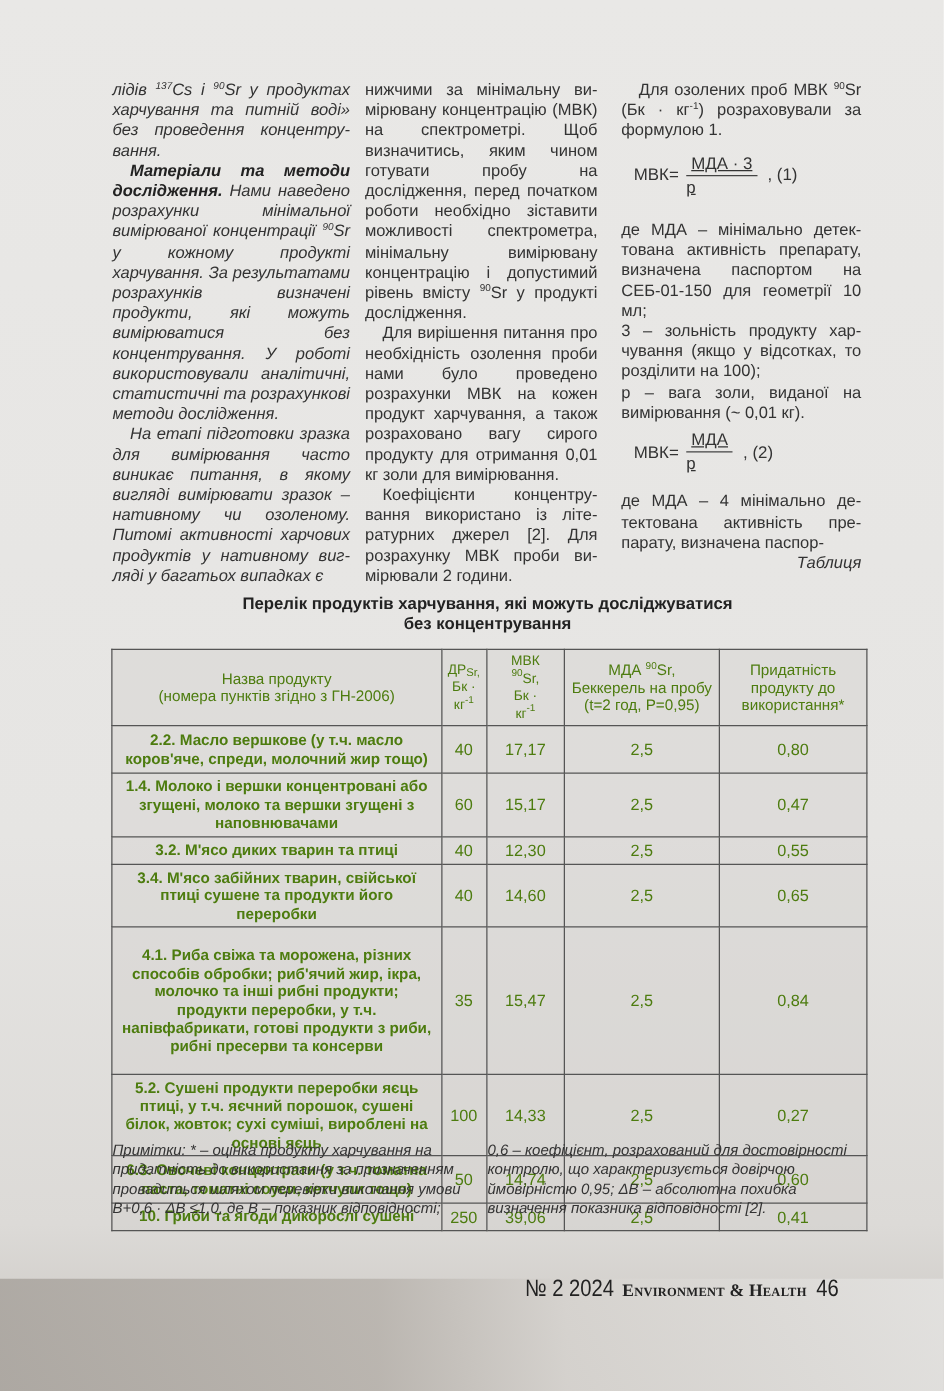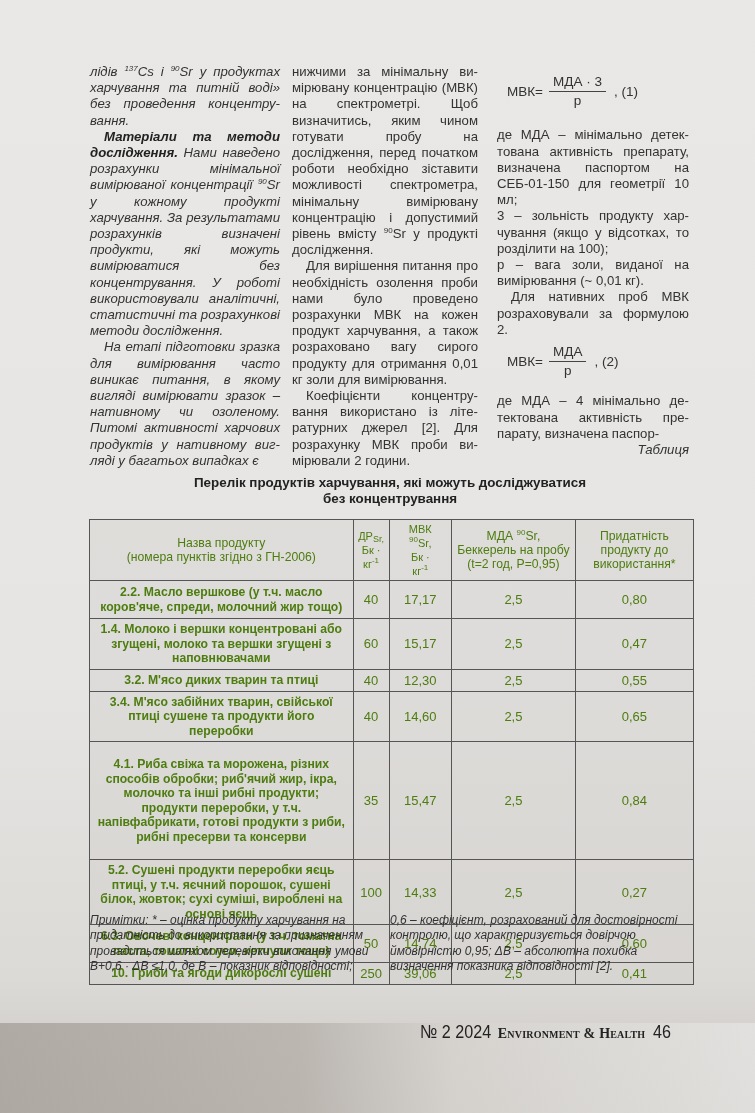--- a/index.html
+++ b/index.html
@@ -45,22 +45,23 @@
     b.h { font-weight: bold; color: #222; }
     .formula {
       display: flex;
       align-items: center;
       margin: 6px 0 14px 10px;
       font-size: 13.5px;
     }
     .frac {
       display: inline-flex;
       flex-direction: column;
-      align-items: center;
+      align-items: flex-start;
       margin: 0 8px 0 6px;
+      text-decoration: underline;
     }
     .frac .num { border-bottom: 1px solid #444; padding: 0 4px 1px; }
     .frac .den { padding-top: 1px; }
     .table-label {
       text-align: right;
       font-style: italic;
       font-size: 13.2px;
     }
     .table-title {
       position: absolute;
@@ -145,32 +146,32 @@
     <p class="indent">На етапі підготовки зра­зка для вимірювання часто виникає питання, в якому вигляді вимірювати зразок – нативному чи озоленому. Питомі активності харчових продуктів у нативному виг­ляді у багатьох випадках є</p>
   </div>
 
   <div class="col col2">
     <p><span>нижчими за мінімальну ви­мірювану концентрацію (МВК) на спектрометрі. Щоб визначитись, яким чином готувати пробу на дослідження, перед почат­ком роботи необхідно зі­ставити можливості спек­трометра, мінімальну вимі­рювану концентрацію і до­пустимий рівень вмісту </span><sup>90</sup><span>Sr у продукті дослідження.</span></p>
     <p class="indent">Для вирішення питання про необхідність озолення проби нами було прове­дено розрахунки МВК на кожен продукт харчування, а також розраховано вагу сирого продукту для отри­мання 0,01 кг золи для ви­мірювання.</p>
     <p class="indent">Коефіцієнти концентру­вання використано із літе­ратурних джерел [2]. Для розрахунку МВК проби ви­мірювали 2 години.</p>
   </div>
 
   <div class="col col3">
+    <p class="indent"><span>Для озолених проб МВК </span><sup>90</sup><span>Sr (Бк · кг</span><sup>-1</sup><span>) розраховували за формулою 1.</span></p>
     <div class="formula" style="margin-top:10px;margin-bottom:18px;">
       <span>МВК=</span>
       <span class="frac">
         <span class="num">МДА · 3</span>
         <span class="den">p</span>
       </span>
       <span>, (1)</span>
     </div>
     <p>де МДА – мінімально детек­тована активність препа­рату, визначена паспор­том на СЕБ-01-150 для гео­метрії 10 мл;</p>
     <p>3 – зольність продукту хар­чування (якщо у відсотках, то розділити на 100);</p>
     <p>p – вага золи, виданої на вимірювання (~ 0,01 кг).</p>
-    <p class="indent">Для нативних проб МВК розраховували за форму­лою 2.</p>
     <div class="formula" style="margin-top:6px;margin-bottom:14px;">
       <span>МВК=</span>
       <span class="frac">
         <span class="num">МДА</span>
         <span class="den">p</span>
       </span>
       <span>, (2)</span>
     </div>
     <p>де МДА – 4 мінімально де­тектована активність пре­парату, визначена паспор-</p>
     <div class="table-label">Таблиця</div>

